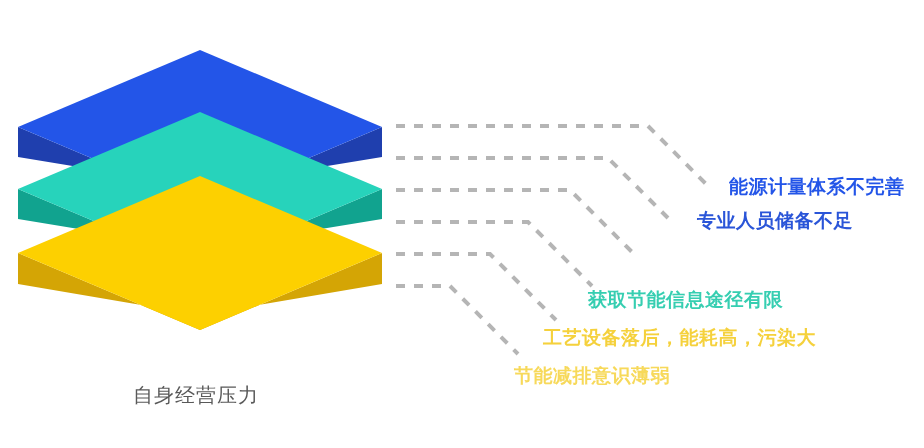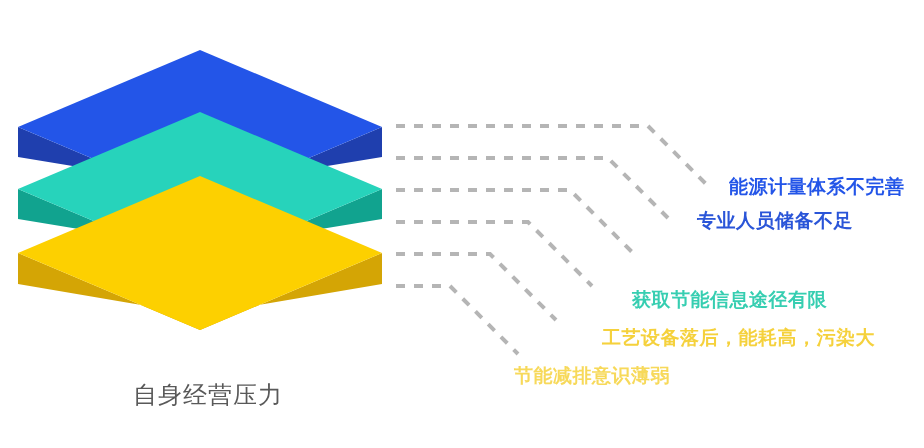--- a/index.html
+++ b/index.html
@@ -46,23 +46,23 @@
     white-space: nowrap;
     font-family: "Liberation Sans", "DejaVu Sans", sans-serif;
     font-weight: 700;
     font-size: 19px;
     letter-spacing: 0.5px;
     line-height: 1;
   }
   .stack-caption {
     position: absolute;
     white-space: nowrap;
-    font-family: Liberation Mono, monospace;
+    font-family: Liberation Serif, serif;
     font-weight: 400;
-    font-size: 24px;
+    font-size: 20px;
     letter-spacing: 1px;
     color: #595959;
     line-height: 1;
   }
 </style>
 </head>
 <body>
 
 <div id="stage">
 
@@ -84,20 +84,20 @@
         <path d="M 396 190 L 570 190 L 634 254" fill="none" stroke="#b5b5b5" stroke-width="4" stroke-dasharray="9 9" stroke-linecap="butt"></path>
         <path d="M 396 222 L 528 222 L 592 286" fill="none" stroke="#b5b5b5" stroke-width="4" stroke-dasharray="9 9" stroke-linecap="butt"></path>
         <path d="M 396 254 L 490 254 L 556 320" fill="none" stroke="#b5b5b5" stroke-width="4" stroke-dasharray="9 9" stroke-linecap="butt"></path>
         <path d="M 396 286 L 450 286 L 518 354" fill="none" stroke="#b5b5b5" stroke-width="4" stroke-dasharray="9 9" stroke-linecap="butt"></path>
       </g>
   </svg>
 
   <div class="label-layer" id="issue-labels">
       <div class="issue-label" style="left: 729px; top: 177px; color: rgb(35, 85, 232);">能源计量体系不完善</div>
       <div class="issue-label" style="left: 697px; top: 211px; color: rgb(42, 85, 216);">专业人员储备不足</div>
-      <div class="issue-label" style="left: 632px; top: 290px; color: rgb(54, 206, 177);">获取节能信息途径有限</div>
-      <div class="issue-label" style="left: 602px; top: 328px; color: rgb(245, 209, 60);">工艺设备落后，能耗高，污染大</div>
+      <div class="issue-label" style="left: 588px; top: 290px; color: rgb(54, 206, 177);">获取节能信息途径有限</div>
+      <div class="issue-label" style="left: 543px; top: 328px; color: rgb(245, 209, 60);">工艺设备落后，能耗高，污染大</div>
       <div class="issue-label" style="left: 514px; top: 366px; color: rgb(247, 217, 90);">节能减排意识薄弱</div>
     </div>
 
   <div class="stack-caption" id="stack-caption" style="left: 133px; top: 385px; color: rgb(89, 89, 89);">自身经营压力</div>
 
 </div>
 
 </body></html>

